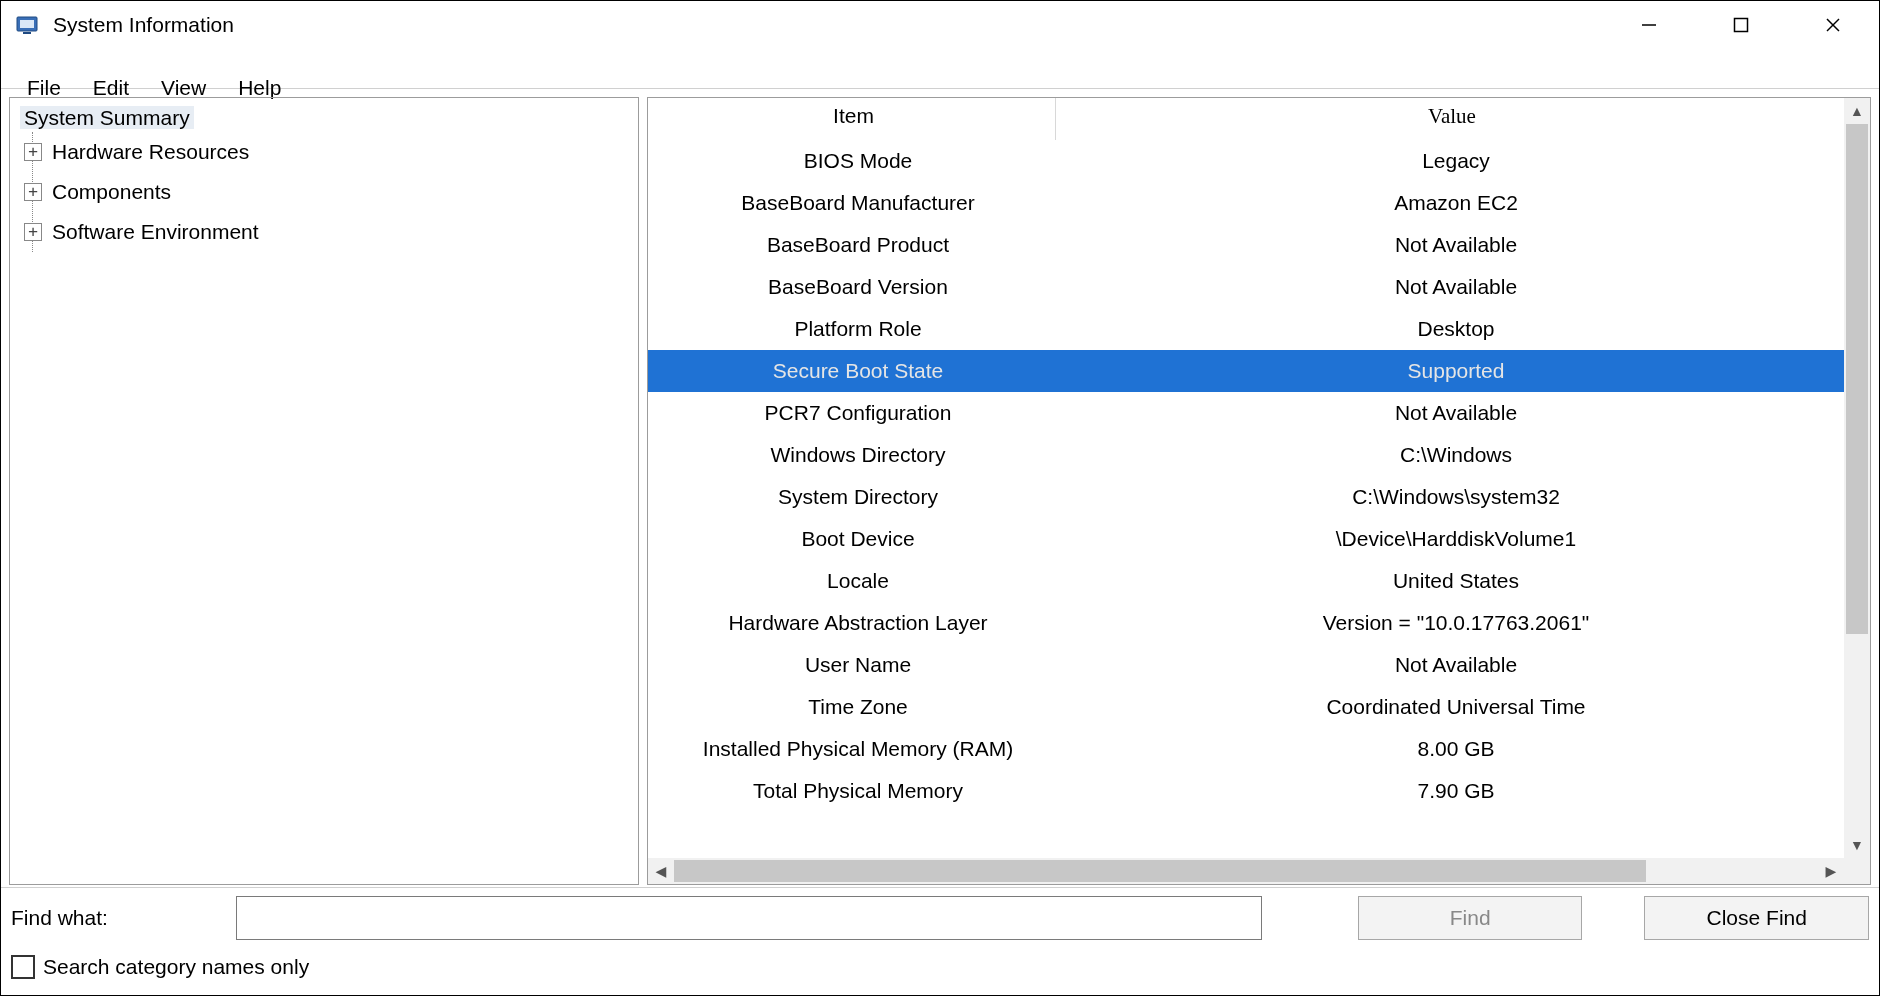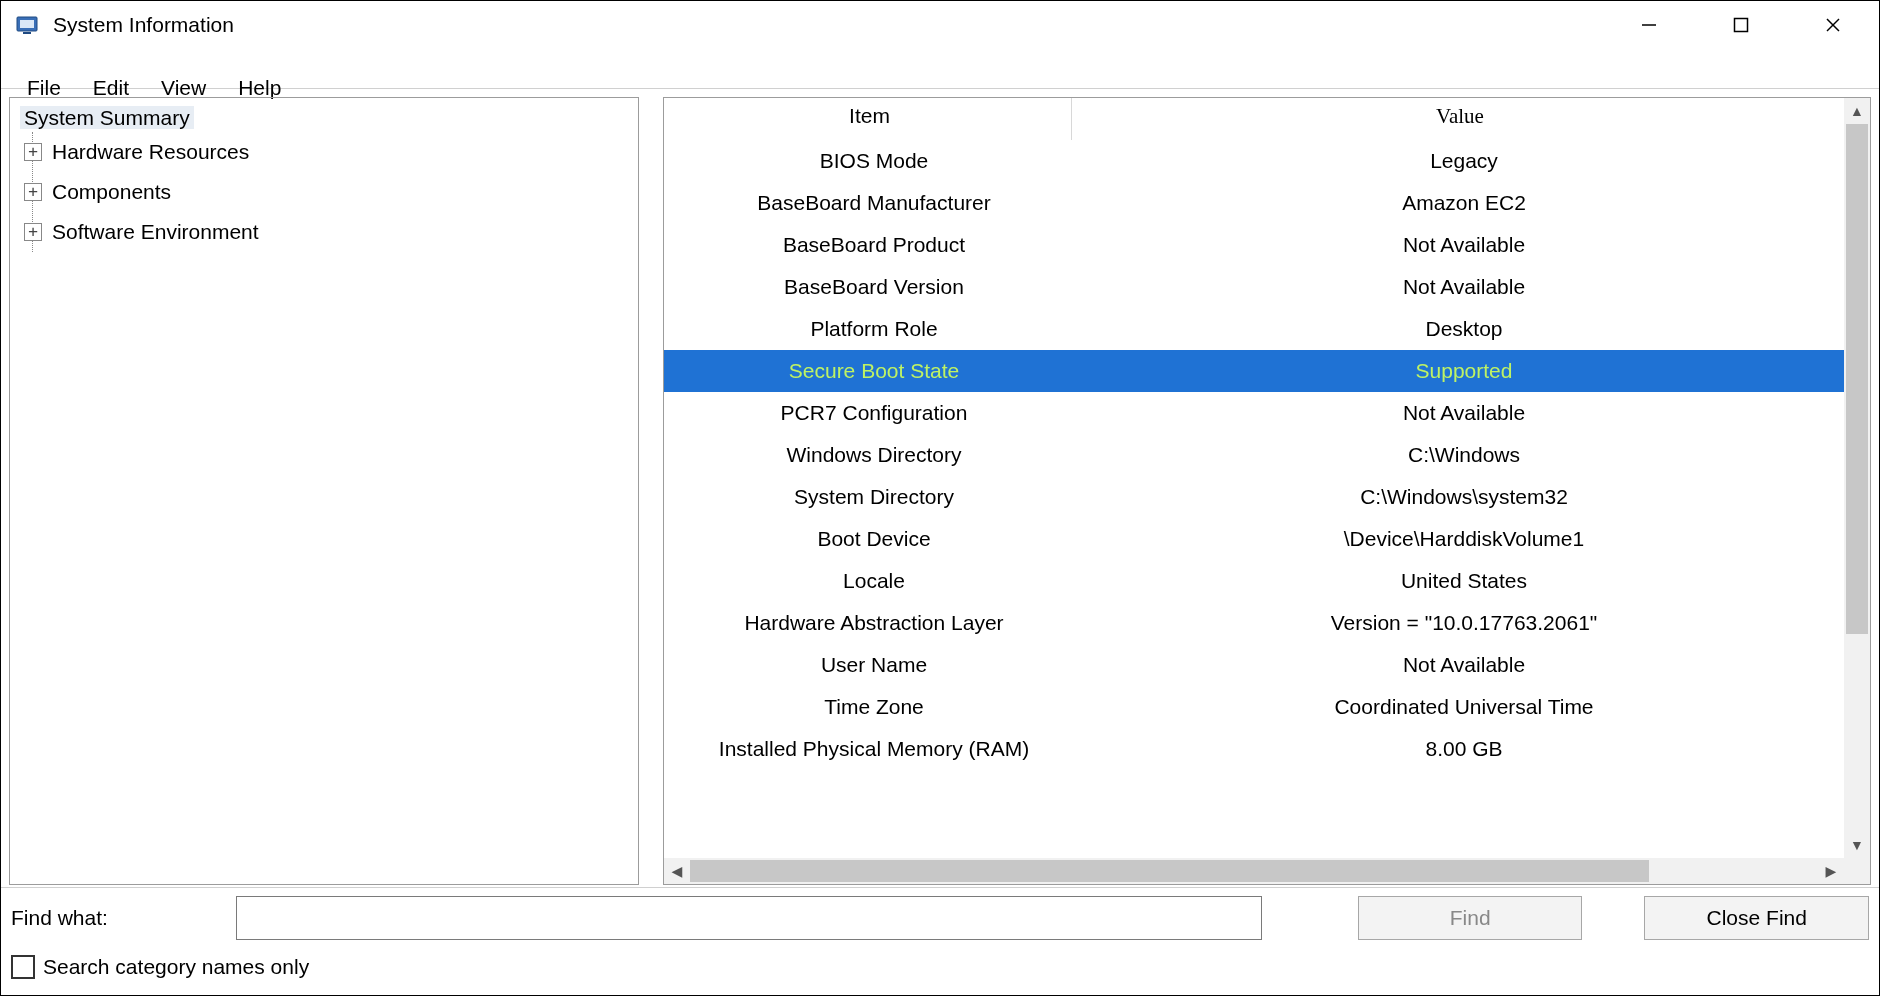--- a/index.html
+++ b/index.html
@@ -67,21 +67,21 @@
     font-size: 21px;
     cursor: default;
     margin-top: 39px;
   }
   
   .content {
     flex: 1 1 auto;
     display: flex;
     min-height: 0;
     padding: 8px 8px 2px 8px;
-    gap: 16px;
+    gap: 0;
   }
   .tree-pane {
     width: 630px;
     border: 1px solid #9c9c9c;
     overflow: hidden;
     display: flex;
     flex-direction: column;
   }
   .tree-pane-inner {
     padding: 8px 10px;
@@ -160,21 +160,21 @@
     font-family: Liberation Serif, serif;
   }
   .list-rows {
     font-size: 21px;
   }
   .row {
     display: flex;
     height: 42px;
     align-items: center;
   }
-  .row.sel { background: #1f72d4; color: #bef264; }
+  .row.sel { background: #1f72d4; color: #e5e5e5; }
   .col-item {
     width: 408px;
     padding: 0 0 0 12px;
     white-space: nowrap;
   }
   .col-value {
     flex: 1;
     padding: 0 0 0 12px;
     white-space: nowrap;
   }
@@ -410,20 +410,24 @@
                 <div class="col-value">Not Available</div>
               </div>
               <div class="row">
                 <div class="col-item">Time Zone</div>
                 <div class="col-value">Coordinated Universal Time</div>
               </div>
               <div class="row">
                 <div class="col-item">Installed Physical Memory (RAM)</div>
                 <div class="col-value">8.00 GB</div>
               </div>
+              <div class="row">
+                <div class="col-item">Total Physical Memory</div>
+                <div class="col-value">7.90 GB</div>
+              </div>
             </div>
         </div>
         <div class="vscroll">
           <div class="arrow">▲</div>
           <div class="track">
               <div class="thumb"></div>
             </div>
           <div class="arrow">▼</div>
         </div>
       </div>

